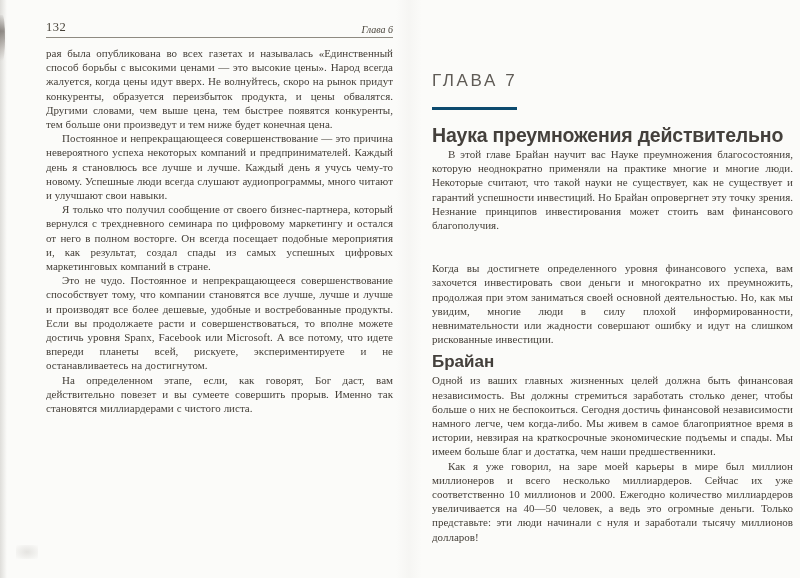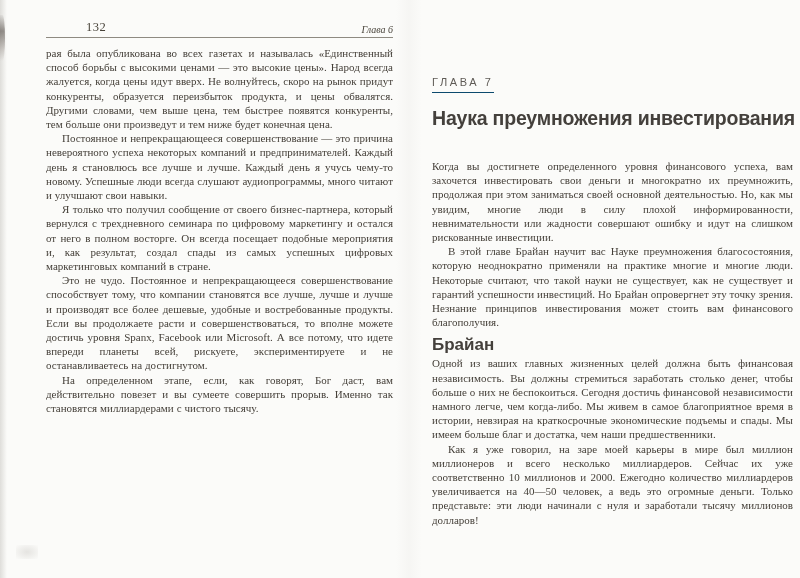--- a/index.html
+++ b/index.html
@@ -37,45 +37,45 @@
   }
 
   
   .page-left{position:absolute;left:46px;top:20px;width:347px;}
   .running-header{
     display:flex;justify-content:space-between;align-items:flex-end;
     border-bottom:1px solid var(--rule);
     padding-bottom:2px;
     font-size:12.5px;color:#474239;
   }
-  .folio{letter-spacing:0.5px;margin-left:40px;}
+  .folio{letter-spacing:0.5px;}
   .running-title{font-style:italic;font-size:10px;}
   .page-body-left{margin-top:8px;}
 
   .para{
     margin:0;
     font-size:11px;
     line-height:14.2px;
     text-align:justify;
     hyphens:auto;
     -webkit-hyphens:auto;
     word-spacing:0.2px;
   }
   .para.indent{text-indent:16px;}
 
   
   .page-right{position:absolute;left:432px;top:72px;width:361px;}
   .chapter-label{
     display:inline-block;
     font-family:"Liberation Sans", sans-serif;
-    font-size:11px;
+    font-size:17px;
     letter-spacing:2.6px;
     color:var(--muted);
-    border-bottom:1px solid #0c4a6e;
-    padding-bottom:4px;
+    border-bottom:3px solid #0c4a6e;
+    padding-bottom:20px;
     line-height:12px;
   }
   .chapter-title{
     font-family:"Liberation Sans", sans-serif;
     font-size:19.5px;
     font-weight:bold;
     color:#44403c;
     margin:13px 0 0 0;
     line-height:24px;
     letter-spacing:-0.2px;
@@ -104,29 +104,29 @@
   <div class="page-left">
     <div class="running-header">
       <span class="folio">132</span>
       <span class="running-title">Глава 6</span>
     </div>
     <div class="page-body-left">
       <p class="para">рая была опубликована во всех газетах и называлась «Единственный способ борьбы с высокими ценами — это высокие цены». Народ всегда жалуется, когда цены идут вверх. Не волнуйтесь, скоро на рынок придут конкуренты, образуется переизбыток продукта, и цены обвалятся. Другими словами, чем выше цена, тем быстрее появятся конкуренты, тем больше они произведут и тем ниже будет конечная цена.</p>
       <p class="para indent">Постоянное и непрекращающееся совершенствование — это причина невероятного успеха некоторых компаний и предпринимателей. Каждый день я становлюсь все лучше и лучше. Каждый день я учусь чему-то новому. Успешные люди всегда слушают аудиопрограммы, много читают и улучшают свои навыки.</p>
       <p class="para indent">Я только что получил сообщение от своего бизнес-партнера, который вернулся с трехдневного семинара по цифровому маркетингу и остался от него в полном восторге. Он всегда посещает подобные мероприятия и, как результат, создал спады из самых успешных цифровых маркетинговых компаний в стране.</p>
       <p class="para indent">Это не чудо. Постоянное и непрекращающееся совершенствование способствует тому, что компании становятся все лучше, лучше и лучше и производят все более дешевые, удобные и востребованные продукты. Если вы продолжаете расти и совершенствоваться, то вполне можете достичь уровня Spanx, Facebook или Microsoft. А все потому, что идете впереди планеты всей, рискуете, экспериментируете и не останавливаетесь на достигнутом.</p>
-      <p class="para indent">На определенном этапе, если, как говорят, Бог даст, вам действительно повезет и вы сумеете совершить прорыв. Именно так становятся миллиардерами с чистого тысячу.</p>
+      <p class="para indent">На определенном этапе, если, как говорят, Бог даст, вам действительно повезет и вы сумеете совершить прорыв. Именно так становятся миллиардерами с чистого листа.</p>
     </div>
   </div>
 
   <div class="page-right">
     <div class="chapter-label">ГЛАВА 7</div>
-    <h1 class="chapter-title">Наука преумножения инвестирования</h1>
+    <h1 class="chapter-title">Наука преумножения действительно</h1>
     <div>
+      <p class="para indent">В этой главе Брайан научит вас Науке преумножения благосостояния, которую неоднократно применяли на практике многие и многие люди. Некоторые считают, что такой науки не существует, как не существует и гарантий успешности инвестиций. Но Брайан опровергнет эту точку зрения. Незнание принципов инвестирования может стоить вам финансового благополучия.</p>
       <p class="para intro-first">Когда вы достигнете определенного уровня финансового успеха, вам захочется инвестировать свои деньги и многократно их преумножить, продолжая при этом заниматься своей основной деятельностью. Но, как мы увидим, многие люди в силу плохой информированности, невнимательности или жадности совершают ошибку и идут на слишком рискованные инвестиции.</p>
-      <p class="para indent">В этой главе Брайан научит вас Науке преумножения благосостояния, которую неоднократно применяли на практике многие и многие люди. Некоторые считают, что такой науки не существует, как не существует и гарантий успешности инвестиций. Но Брайан опровергнет эту точку зрения. Незнание принципов инвестирования может стоить вам финансового благополучия.</p>
       <h2 class="section-heading">Брайан</h2>
       <p class="para">Одной из ваших главных жизненных целей должна быть финансовая независимость. Вы должны стремиться заработать столько денег, чтобы больше о них не беспокоиться. Сегодня достичь финансовой независимости намного легче, чем когда-либо. Мы живем в самое благоприятное время в истории, невзирая на краткосрочные экономические подъемы и спады. Мы имеем больше благ и достатка, чем наши предшественники.</p>
       <p class="para indent">Как я уже говорил, на заре моей карьеры в мире был миллион миллионеров и всего несколько миллиардеров. Сейчас их уже соответственно 10 миллионов и 2000. Ежегодно количество миллиардеров увеличивается на 40—50 человек, а ведь это огромные деньги. Только представьте: эти люди начинали с нуля и заработали тысячу миллионов долларов!</p>
     </div>
   </div>
 
 </div>
 
 </body></html>

